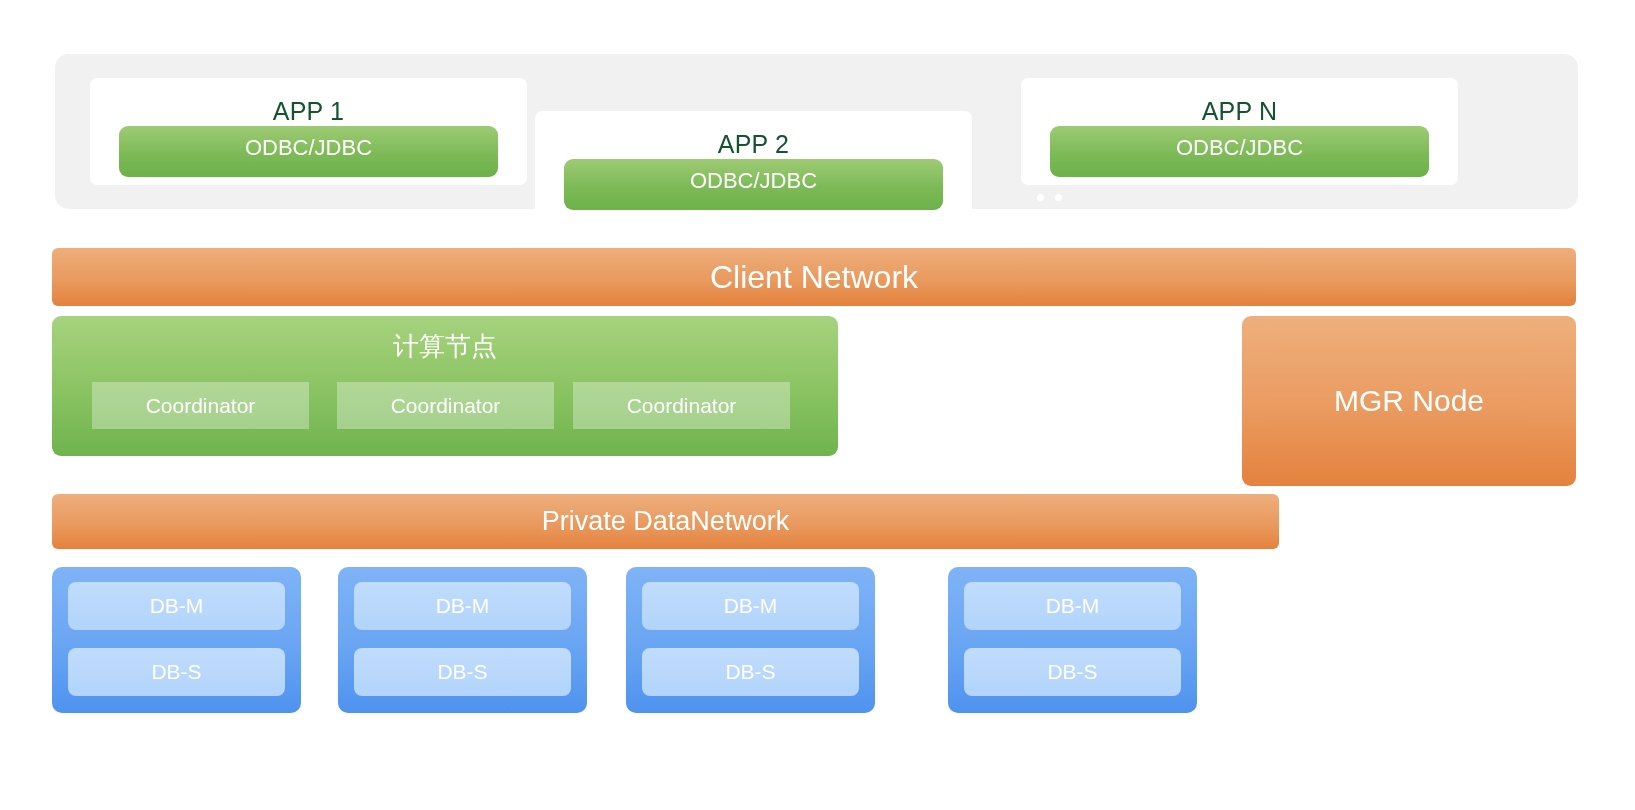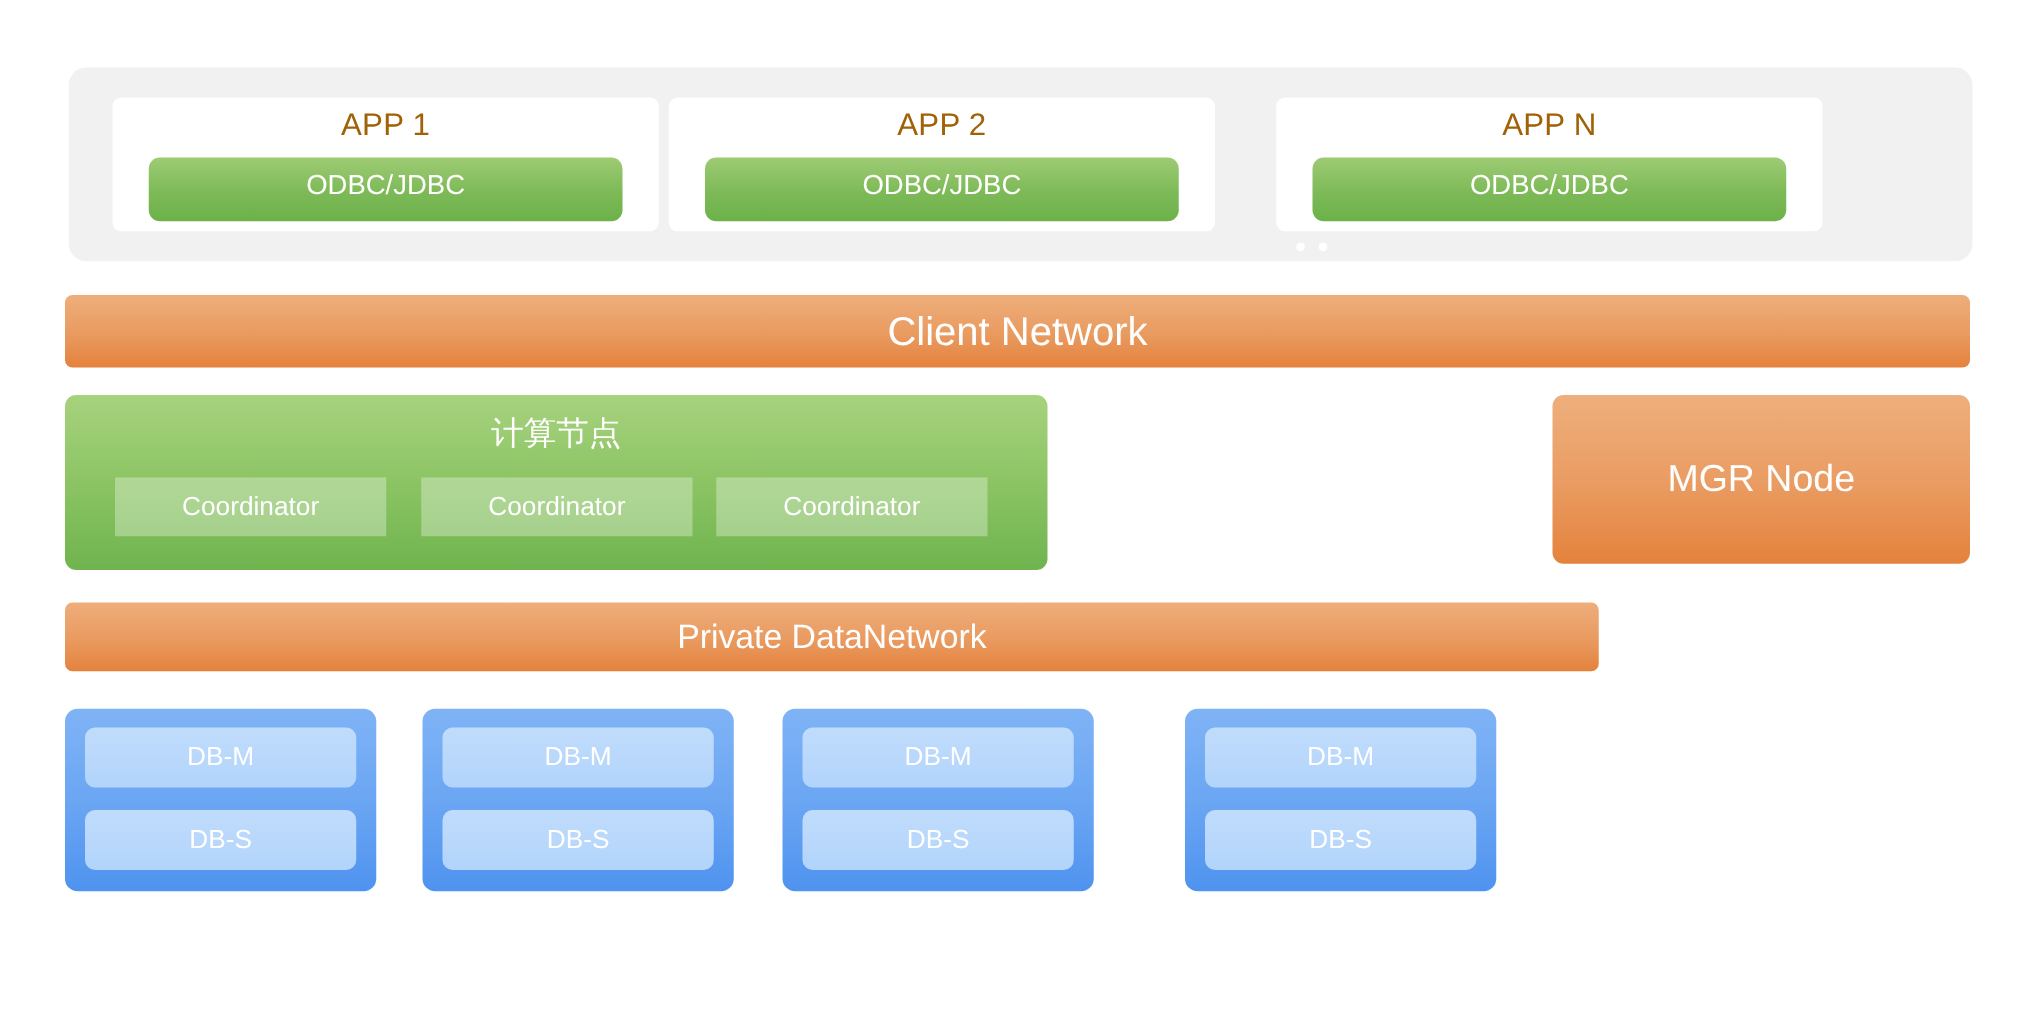--- a/index.html
+++ b/index.html
@@ -35,29 +35,29 @@
   }
   .app-card {
     position: absolute;
     top: 24px;
     height: 107px;
     background: #ffffff;
     border-radius: 7px;
     box-sizing: border-box;
   }
   .app-card.c1 { left: 35px;  width: 437px; }
-  .app-card.c2 { left: 480px; width: 437px; }
+  .app-card.c2 { left: 480px; width: 437px; margin-top: 33px; }
   .app-card.c3 { left: 966px; width: 437px; }
 
   .app-title {
     position: absolute;
     left: 0; right: 0;
-    top: 7px;
-    text-align: center;
-    color: #a16207;
+    top: 18px;
+    text-align: center;
+    color: #14532d;
     font-size: 25px;
     line-height: 30px;
     letter-spacing: .2px;
     white-space: nowrap;
   }
   .odbc-pill {
     position: absolute;
     left: 29px;
     right: 29px;
     top: 48px;
@@ -93,20 +93,21 @@
   .net-bar {
     position: absolute;
     border-radius: 6px;
     background: linear-gradient(180deg, #eeae7b 0%, #e99a5f 55%, #e4823d 100%);
     color: #ffffff;
     text-align: center;
     white-space: nowrap;
     display: flex;
     align-items: center;
     justify-content: center;
+    margin-top: 12px;
   }
   .client-net {
     left: 52px;
     top: 236px;
     width: 1524px;
     height: 58px;
     font-size: 32px;
   }
   .private-net {
     left: 52px;
@@ -160,21 +161,21 @@
     width: 334px;
     border-radius: 9px;
     background: linear-gradient(180deg, #eeaf7c 0%, #ea9c62 52%, #e4823d 100%);
     color: #ffffff;
     display: flex;
     align-items: center;
     justify-content: center;
     text-align: center;
     box-sizing: border-box;
   }
-  .mgr-node { top: 316px; height: 135px; font-size: 30px; }
+  .mgr-node { top: 316px; height: 170px; font-size: 30px; }
   .acc-box  { top: 523px; height: 189px; font-size: 30px; line-height: 40px; }
 
   
   .db-group {
     position: absolute;
     top: 567px;
     width: 249px;
     height: 146px;
     border-radius: 10px;
     background: linear-gradient(180deg, #7fb3f6 0%, #6ba6f3 50%, #4f93ef 100%);

